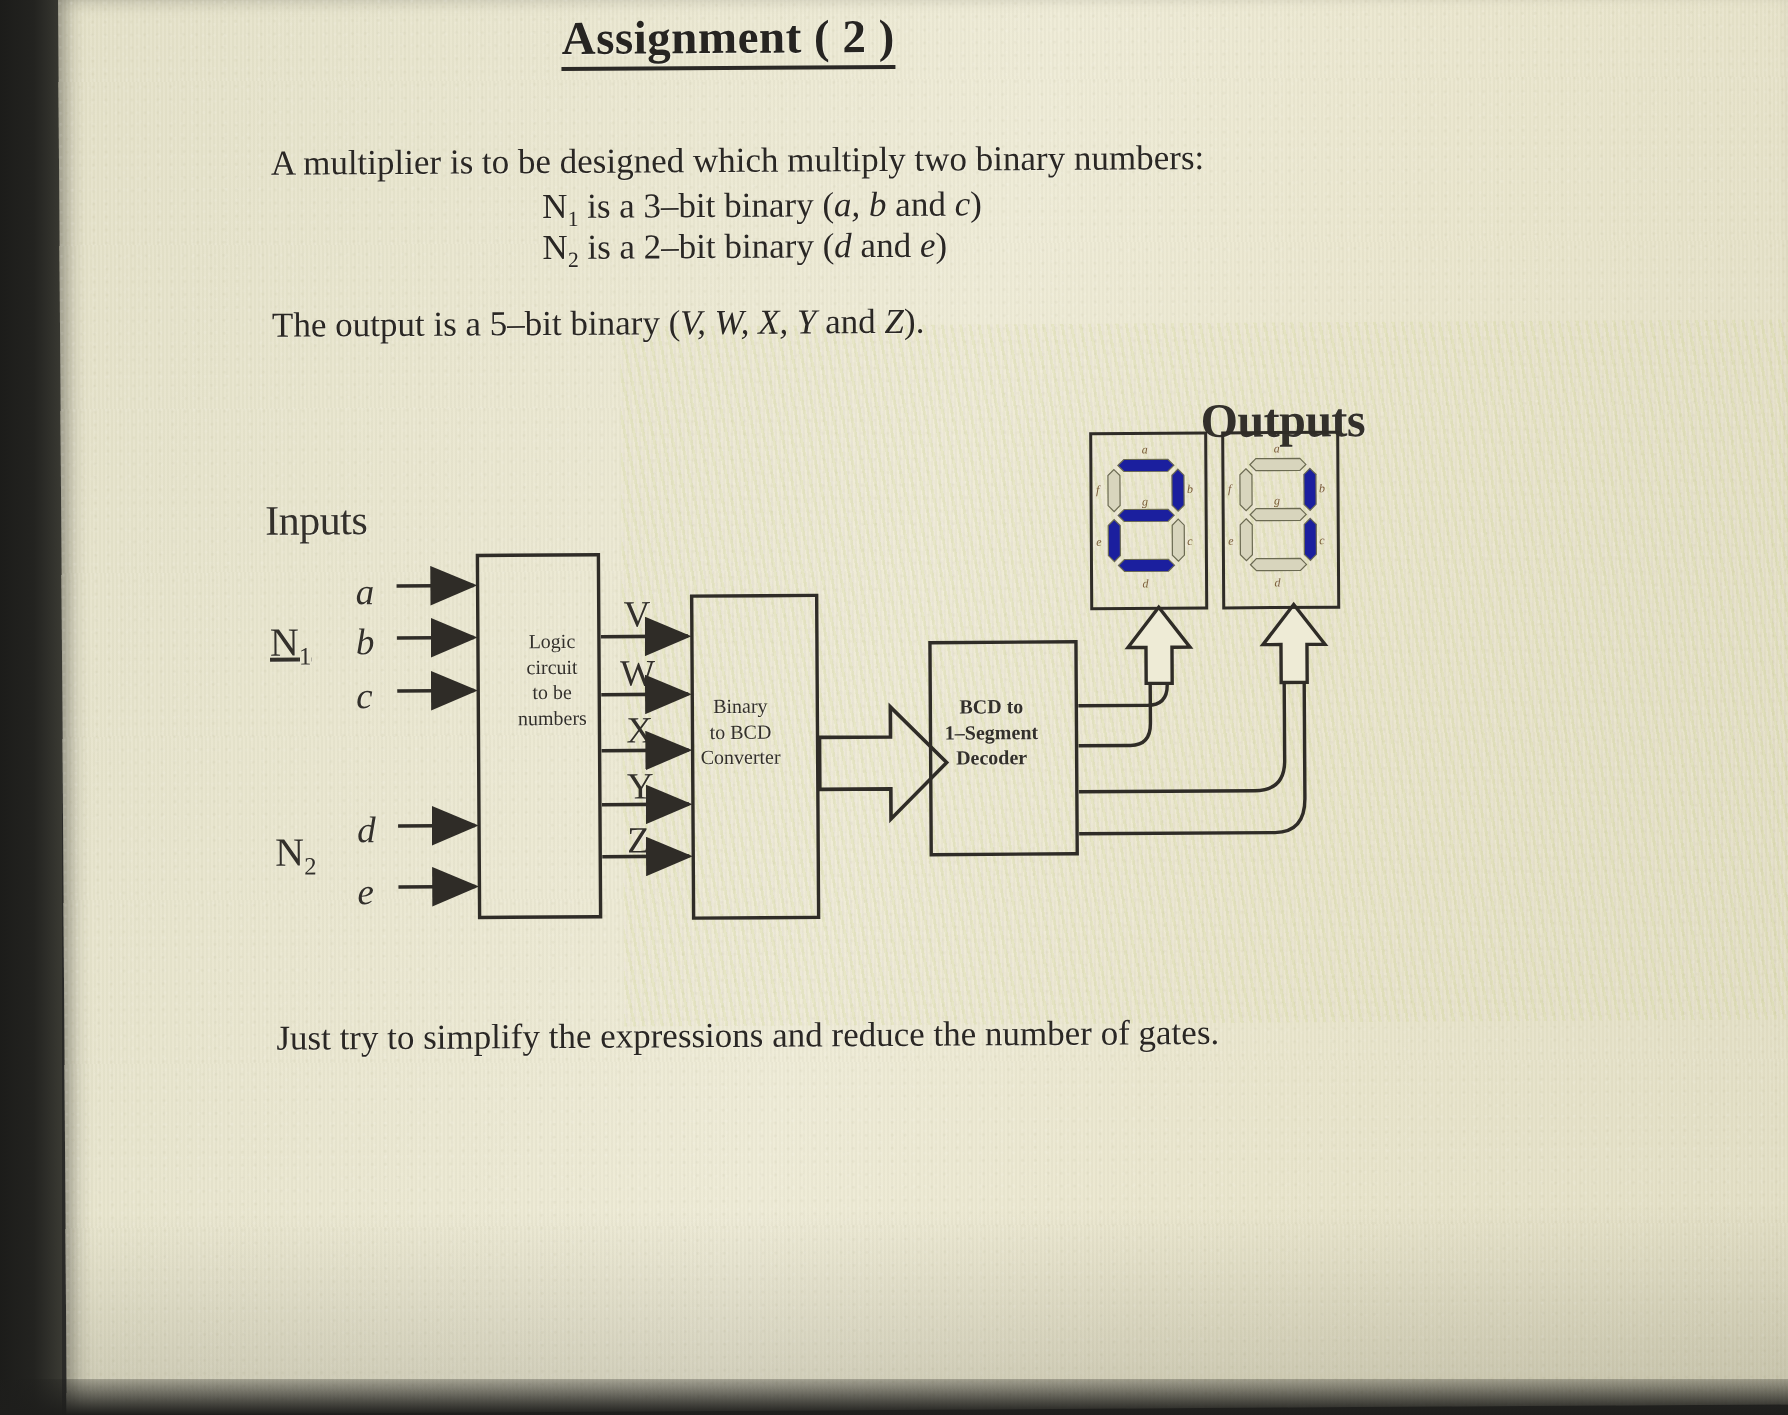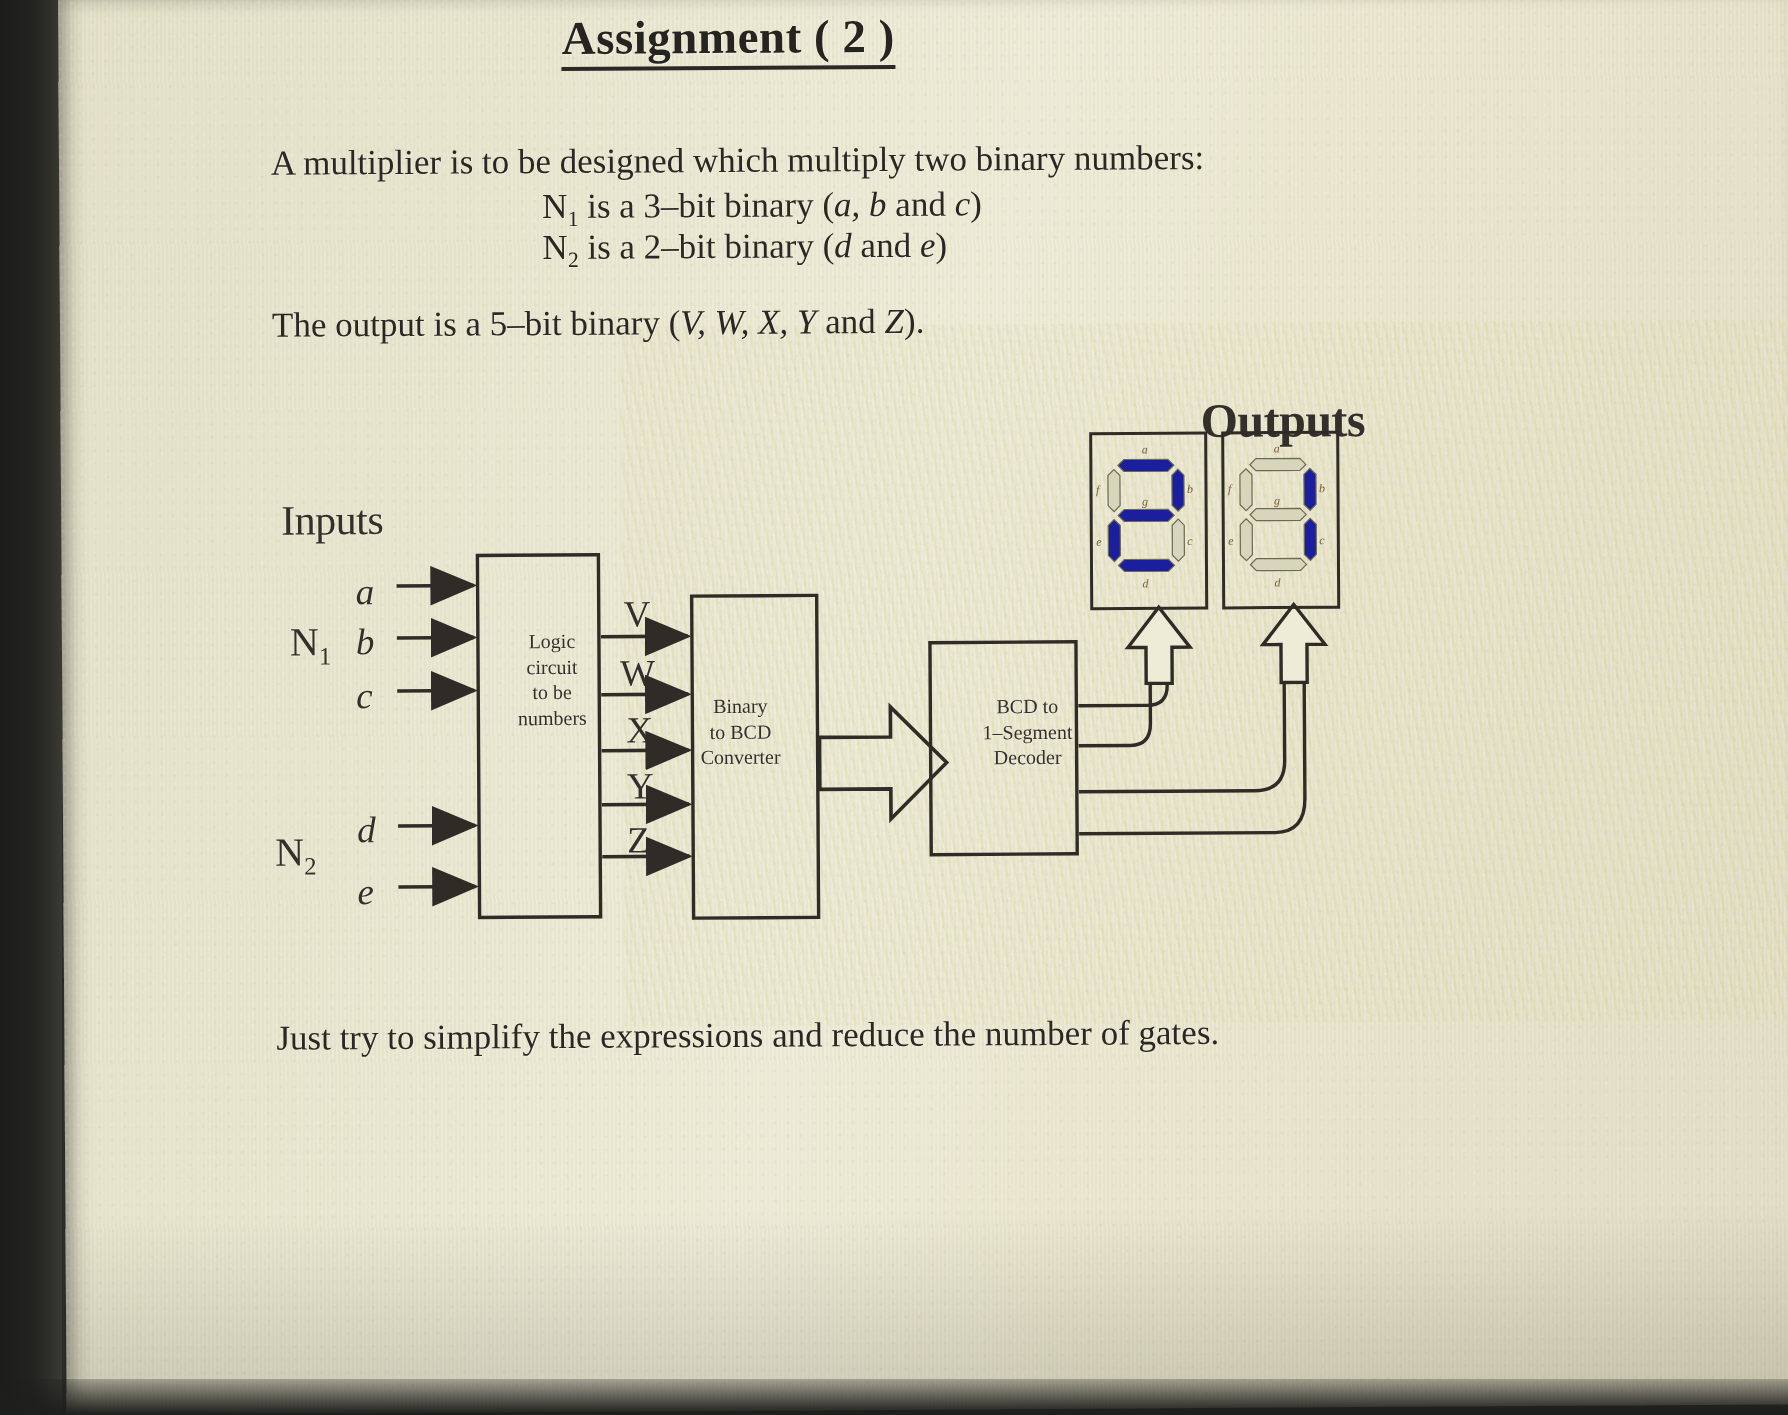--- a/index.html
+++ b/index.html
@@ -72,21 +72,21 @@
   .it{font-style:italic;margin-top:40px;}
   sub{font-size:.62em;}
   
   #diagram{position:absolute;left:0;top:0;width:1730px;height:1415px;}
   .lbl{
     position:absolute;color:#33302b;
     font-family:"Liberation Serif",serif;
     text-shadow:.8px .8px 0 rgba(255,255,255,.3);
     white-space:nowrap;
   }
-  #inputsLabel{left:220px;top:498px;font-size:42px;letter-spacing:-.5px;}
+  #inputsLabel{left:204px;top:498px;font-size:42px;letter-spacing:-.5px;}
   #outputsLabel{left:1140px;top:400px;font-size:48px;letter-spacing:-.5px;font-weight:bold;}
   .sig{font-size:37px;font-style:italic;}
   .grp{font-size:40px;}
   .boxtxt{
     position:absolute;text-align:center;color:#33302b;font-size:20px;line-height:1.28;
     text-shadow:.8px .8px 0 rgba(255,255,255,.3);
   }
   .outlbl{font-size:37px;}
   svg{position:absolute;left:0;top:0;overflow:visible;}
 </style>
@@ -125,21 +125,21 @@
 
   <div id="diagram">
 
     <div id="inputsLabel" class="lbl">
       <span>Inputs</span>
     </div>
     <div id="outputsLabel" class="lbl">
       <span>Outputs</span>
     </div>
 
-    <div class="lbl grp" style="left:228px;top:620px;">
+    <div class="lbl grp" style="left:208px;top:620px;text-decoration:underline;">
       <span>N</span><sub>1</sub>
     </div>
     <div class="lbl grp" style="left:212px;top:830px;">
       <span>N</span><sub>2</sub>
     </div>
 
     <div class="lbl sig" style="left:294px;top:572px;"><span>a</span></div>
     <div class="lbl sig" style="left:294px;top:622px;"><span>b</span></div>
     <div class="lbl sig" style="left:294px;top:676px;"><span>c</span></div>
     <div class="lbl sig" style="left:294px;top:810px;"><span>d</span></div>
@@ -157,21 +157,21 @@
       <div>to be</div>
       <div>numbers</div>
     </div>
 
     <div class="boxtxt" style="left:598px;top:698px;width:160px;">
       <div>Binary</div>
       <div>to BCD</div>
       <div>Converter</div>
     </div>
 
-    <div class="boxtxt" style="left:880px;top:700px;width:170px;">
+    <div class="boxtxt" style="left:844px;top:700px;width:170px;font-weight:bold;">
       <div>BCD to</div>
       <div>1–Segment</div>
       <div>Decoder</div>
     </div>
 
     <svg width="1730" height="1415">
       <defs>
         <marker id="ah" markerWidth="13" markerHeight="11" refX="12" refY="5.5" orient="auto">
           <path d="M0,0 L13,5.5 L0,11 Z" fill="#2f2c27"></path>
         </marker>

